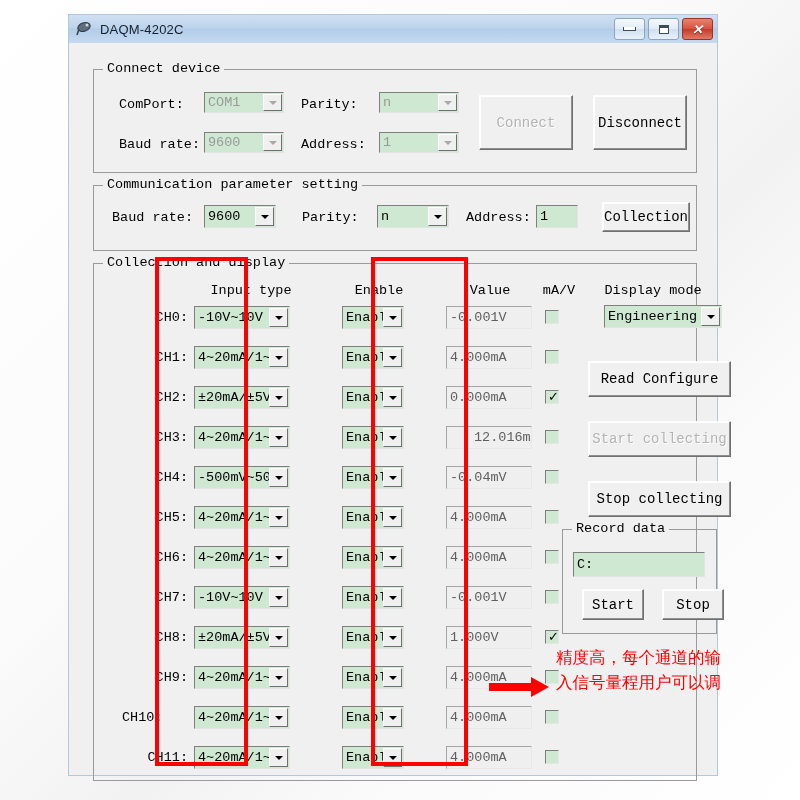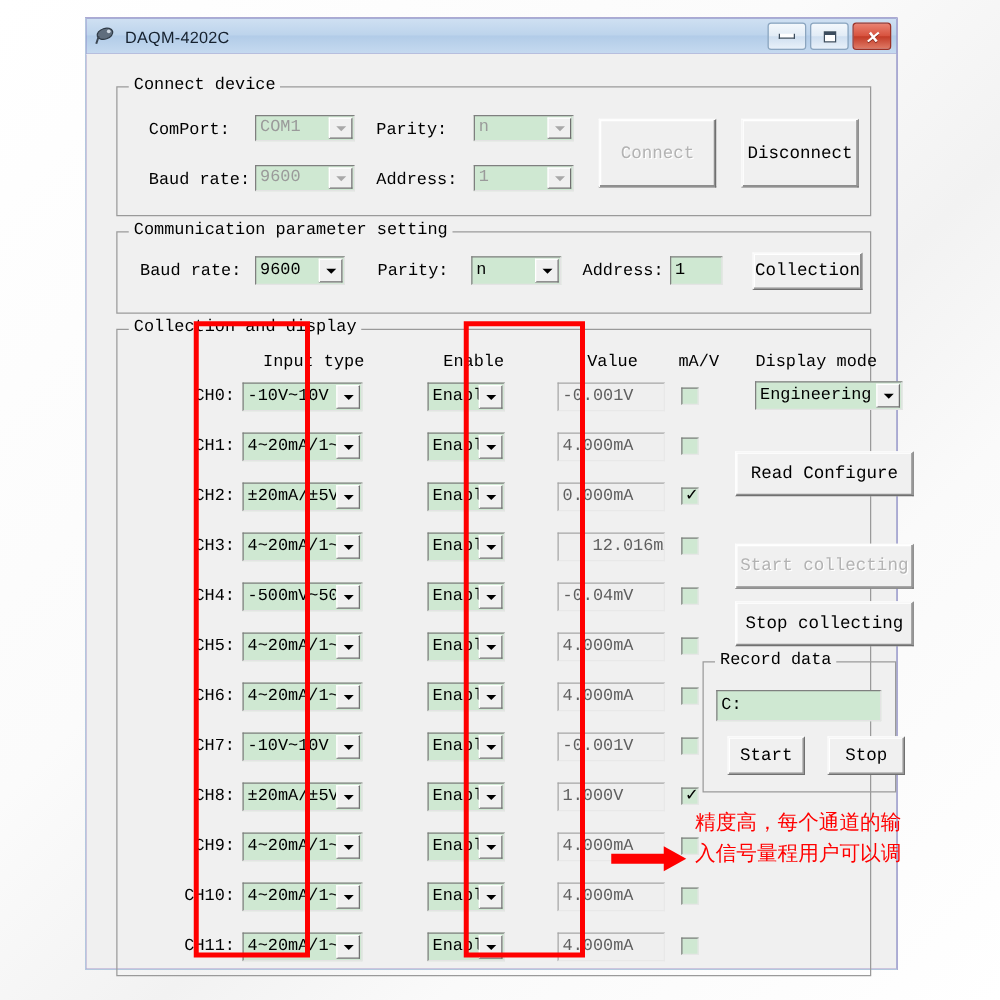--- a/index.html
+++ b/index.html
@@ -5,21 +5,21 @@
   html,body{margin:0;padding:0;}
   body{
     width:800px;height:800px;overflow:hidden;position:relative;
     font-family:"Liberation Mono","DejaVu Sans Mono",monospace;
     background:#ffffff;
     background-image:linear-gradient(135deg,#ffffff 0%,#fbfbfb 40%,#f2f2f2 58%,#fafafa 72%,#ffffff 100%);
   }
   
   #window{
     position:absolute;left:68px;top:14px;width:650px;height:762px;
-    border:1px solid #b3c7de;background:#4c1d95;
+    border:1px solid #b3c7de;background:#0ea5e9;
     box-sizing:border-box;
   }
   #titlebar{
     height:28px;position:relative;
     background:linear-gradient(to bottom,#cfe0f2 0%,#bdd4ec 45%,#b2cce8 50%,#c6daf0 100%);
     border-bottom:1px solid #9bb8d6;
     display:flex;align-items:center;
   }
   #title-icon{width:18px;height:16px;margin-left:7px;margin-right:6px;position:relative;flex:none;}
   #title-text{
@@ -364,21 +364,21 @@
             </span>
           </span>
           <span class="combo" style="left: 248px; top: 402px; width: 62px; height: 23px;">
             <span class="ctext">Enabl</span>
             <span class="carrow">
               <i></i>
             </span>
           </span>
           <span class="field readonly" style="left: 352px; top: 402px; width: 86px; height: 23px;">4.000mA</span>
           <span class="chk" style="left: 451px; top: 406px;"></span>
-          <span class="lbl" style="left: 28px; top: 446px; width: 66px; text-align: right;">CH10:</span>
+          <span class="lbl" style="left: 28px; top: 446px; width: 66px; text-align: left;">CH10:</span>
           <span class="combo" style="left: 100px; top: 442px; width: 96px; height: 23px;">
             <span class="ctext">4~20mA/1~5V</span>
             <span class="carrow">
               <i></i>
             </span>
           </span>
           <span class="combo" style="left: 248px; top: 442px; width: 62px; height: 23px;">
             <span class="ctext">Enabl</span>
             <span class="carrow">
               <i></i>
@@ -404,21 +404,21 @@
         </div>
 
       <span class="combo" style="left:510px;top:41px;width:118px;height:23px;">
         <span class="ctext">Engineering</span>
         <span class="carrow">
             <i></i>
           </span>
       </span>
 
       <span class="btn" style="left:494px;top:97px;width:143px;height:36px;">Read Configure</span>
-      <span class="btn disabled" style="left:494px;top:171px;width:143px;height:36px;">Start collecting</span>
+      <span class="btn disabled" style="left:494px;top:157px;width:143px;height:36px;">Start collecting</span>
       <span class="btn" style="left:494px;top:217px;width:143px;height:36px;">Stop collecting</span>
 
       <div class="group" style="left:468px;top:265px;width:155px;height:105px;text-align:center;">
         <span class="legend">Record data</span>
         <span class="field" style="left:10px;top:22px;width:132px;height:25px;">C:</span>
         <span class="btn" style="left:19px;top:59px;width:62px;height:31px;">Start</span>
         <span class="btn" style="left:99px;top:59px;width:62px;height:31px;">Stop</span>
       </div>
     </div>
 

